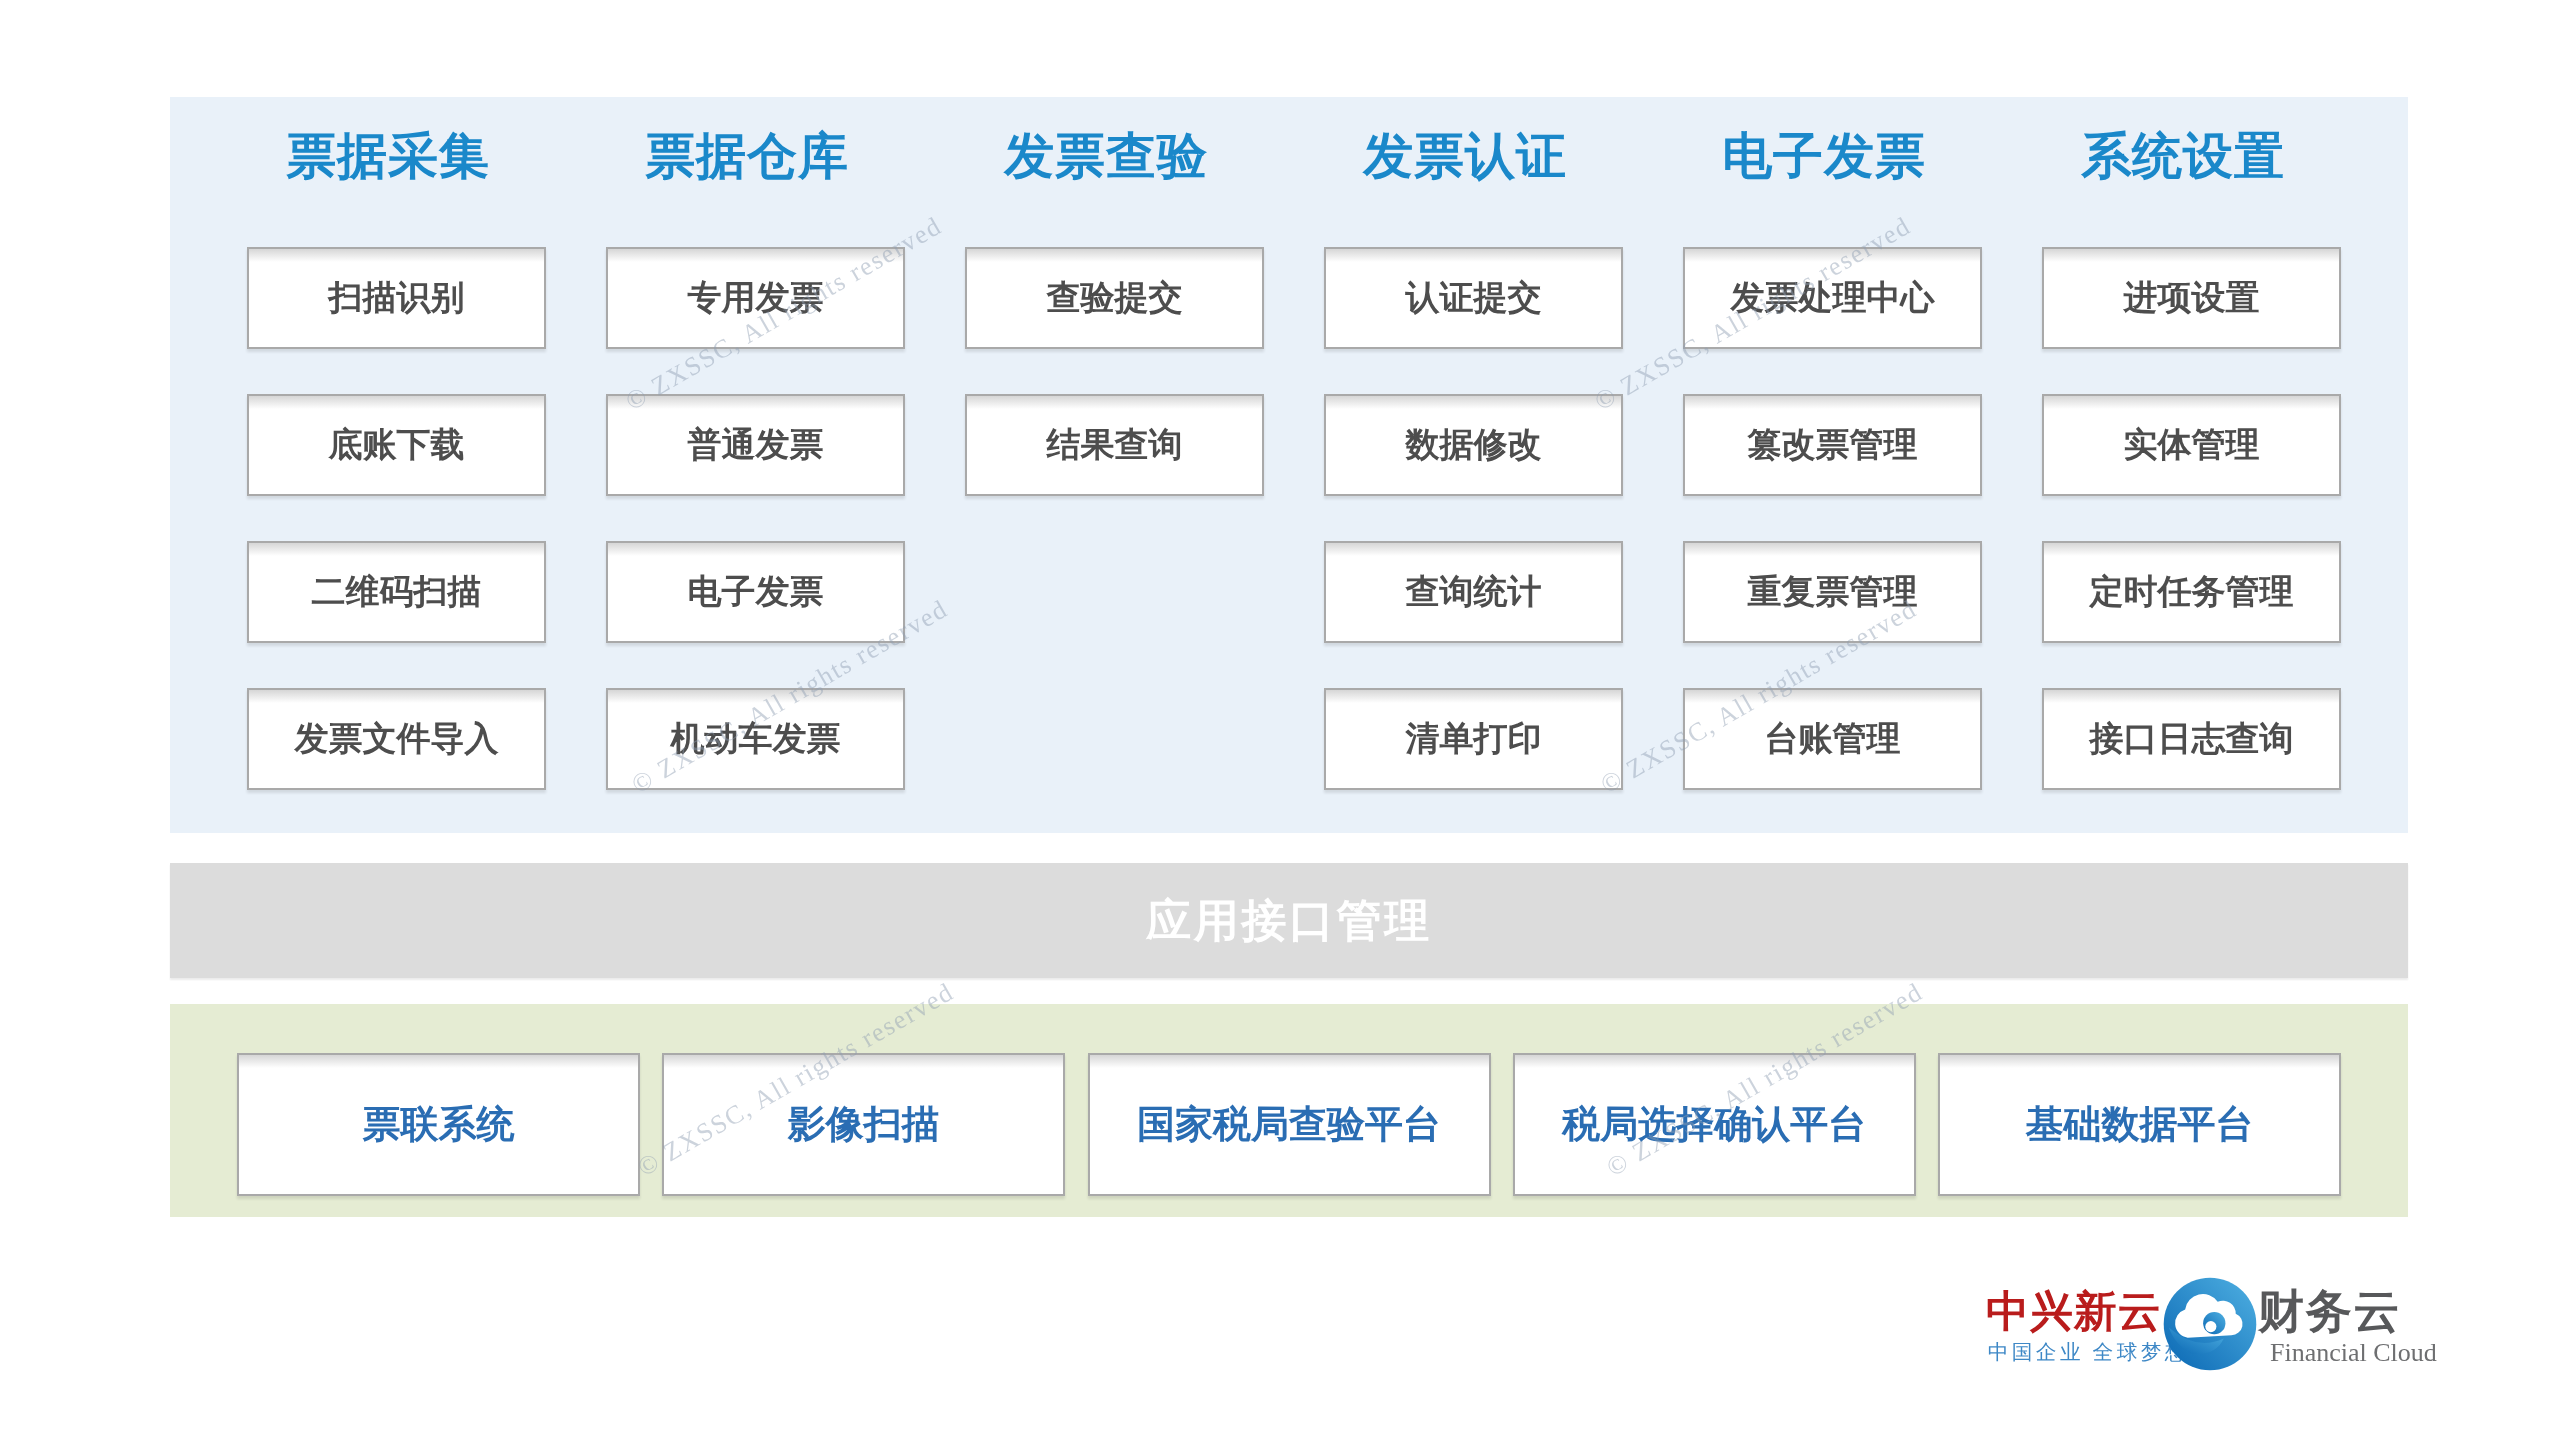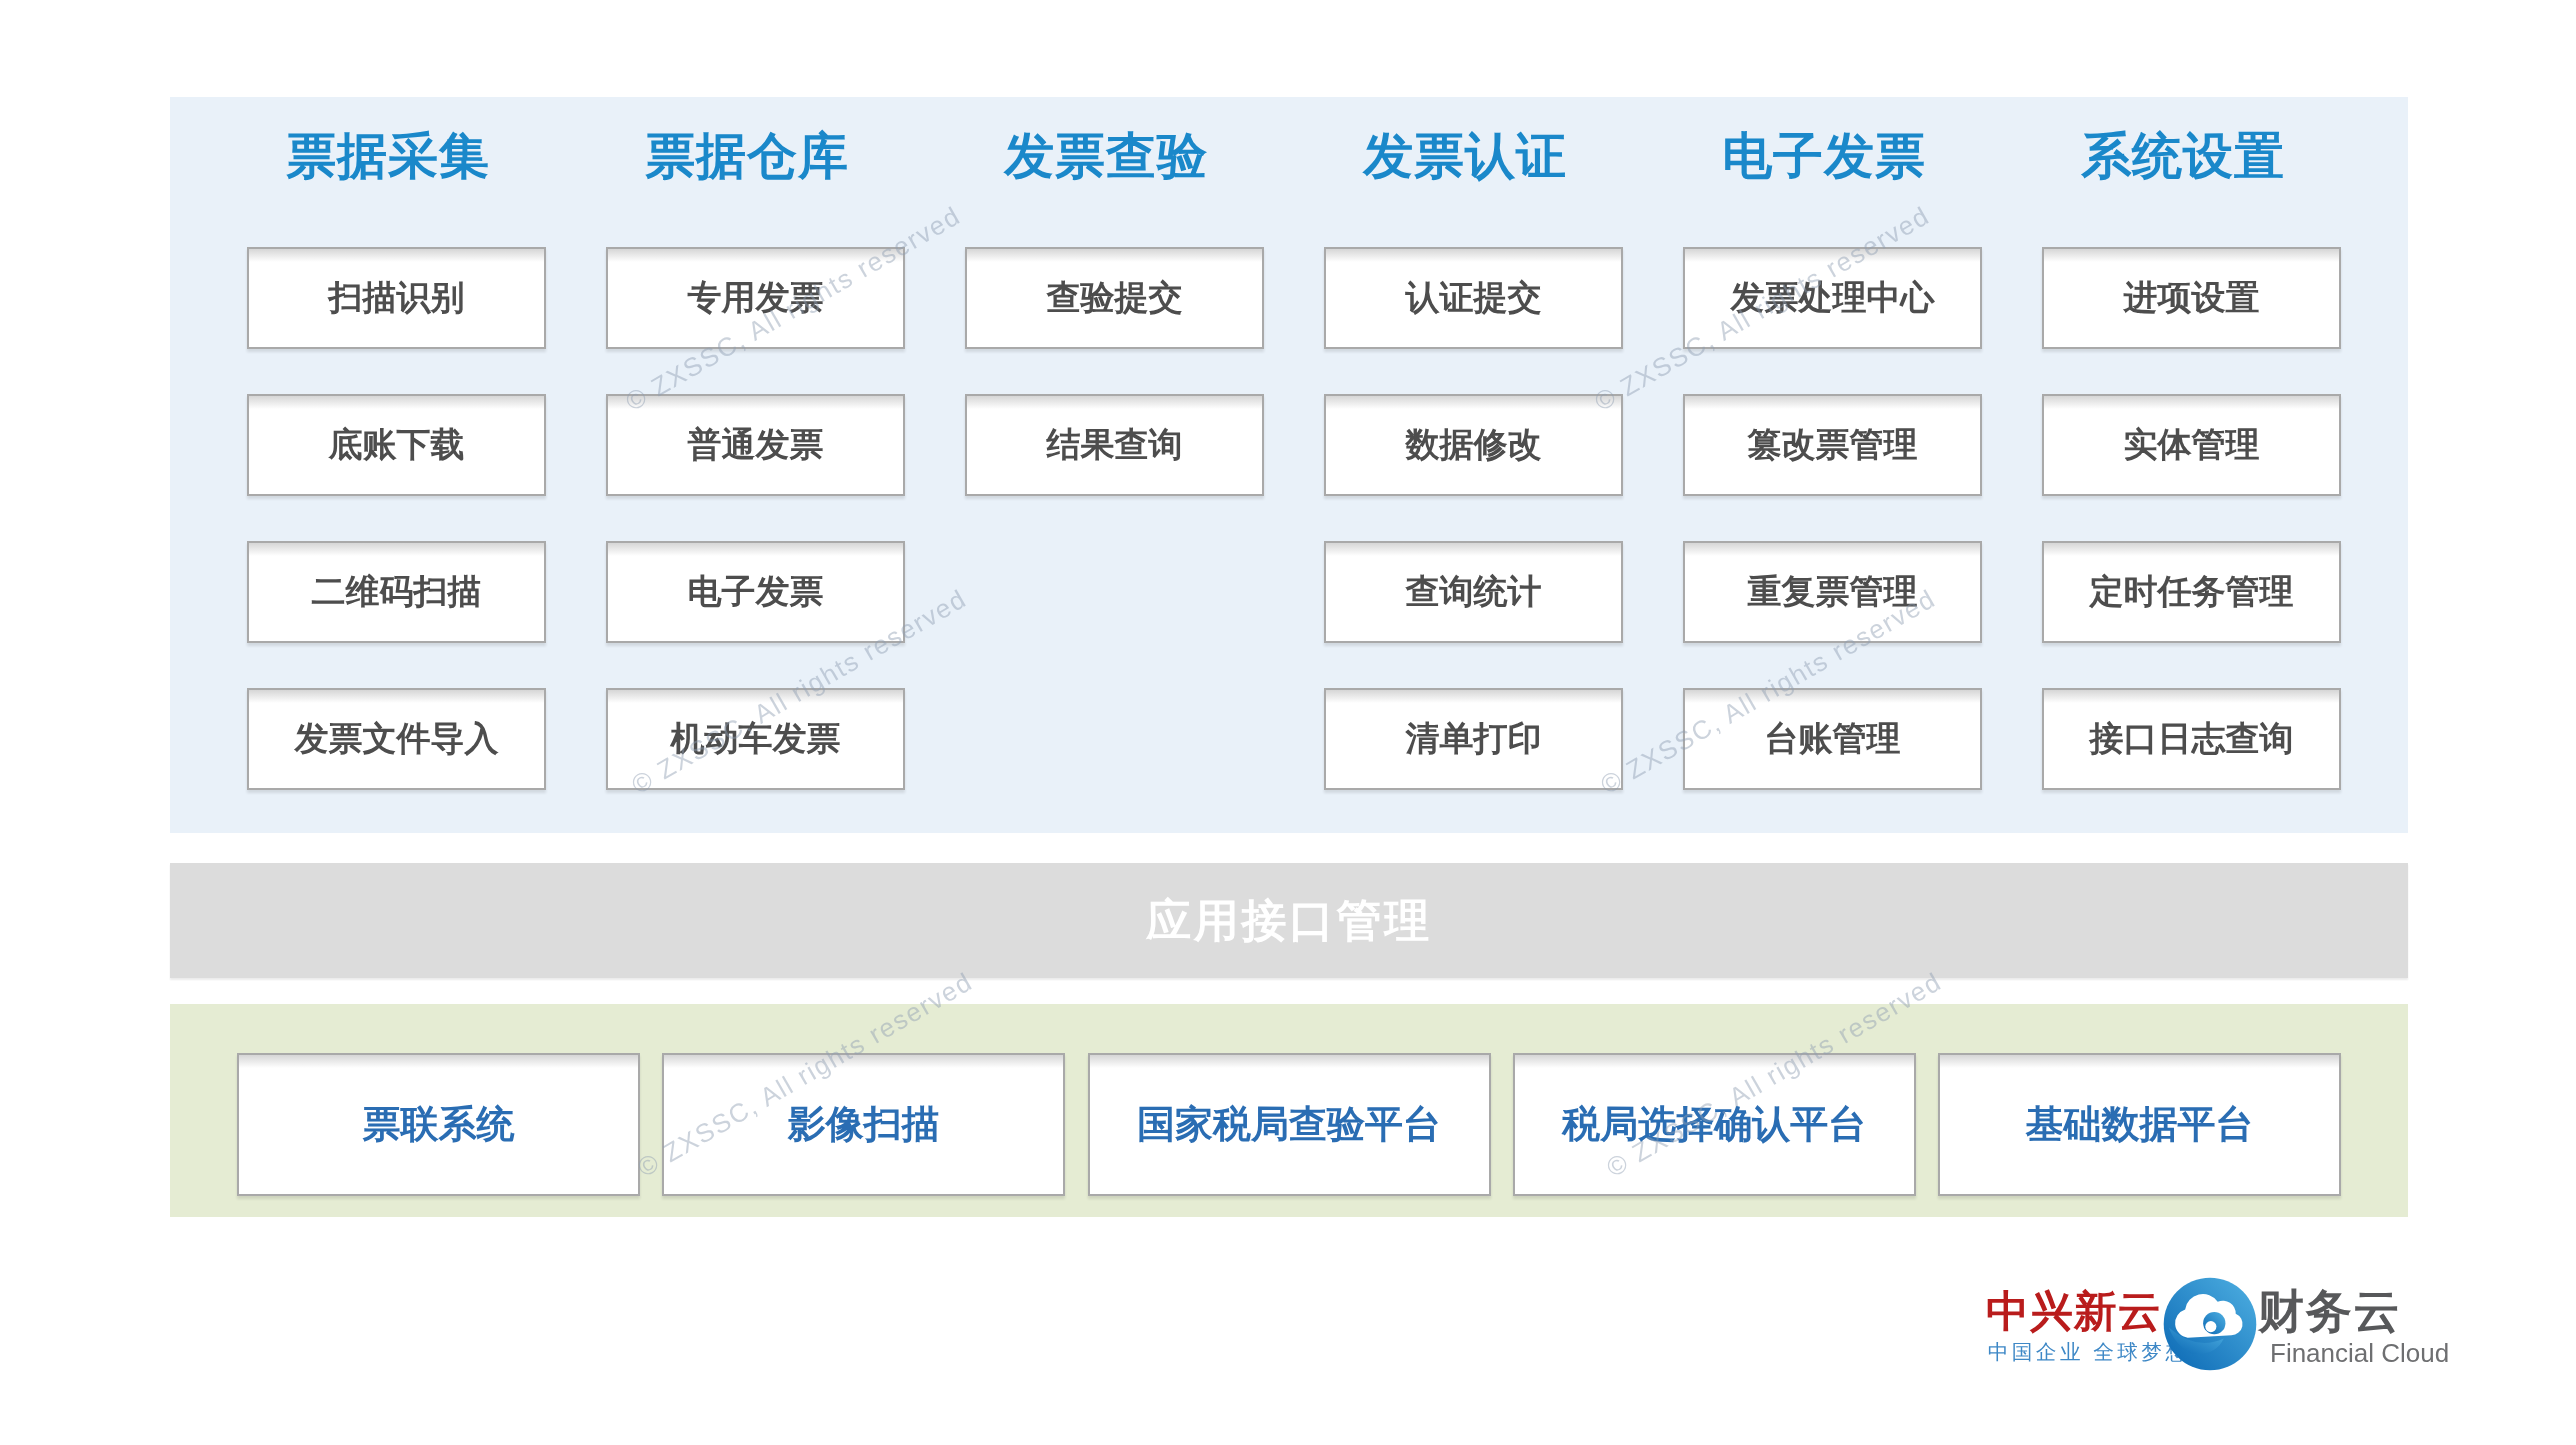--- a/index.html
+++ b/index.html
@@ -5,21 +5,21 @@
   :root{
     --header-blue:#1a88ca;
     --panel-blue:#e9f1f9;
     --bar-gray:#dcdcdc;
     --panel-green:#e5ecd3;
     --platform-text:#2a6db3;
     --box-text:#4d4d4d;
   }
   *{margin:0;padding:0;box-sizing:border-box;}
   body{background:#ffffff;font-family:"Liberation Sans","DejaVu Sans",sans-serif;}
-  .page{position:relative;width:2576px;height:1446px;background:#ffffff;overflow:hidden;}
+  .page{position:relative;width:2576px;height:1446px;background:#ffffff;overflow:hidden;font-family:Liberation Serif, serif;}
 
   
   .modules-panel{
     position:absolute;left:170px;top:97px;width:2238px;height:736px;
     background:var(--panel-blue);
   }
   .modules-grid{
     display:grid;
     grid-template-columns:repeat(6,316px);
     grid-template-rows:105px repeat(4,102px);

